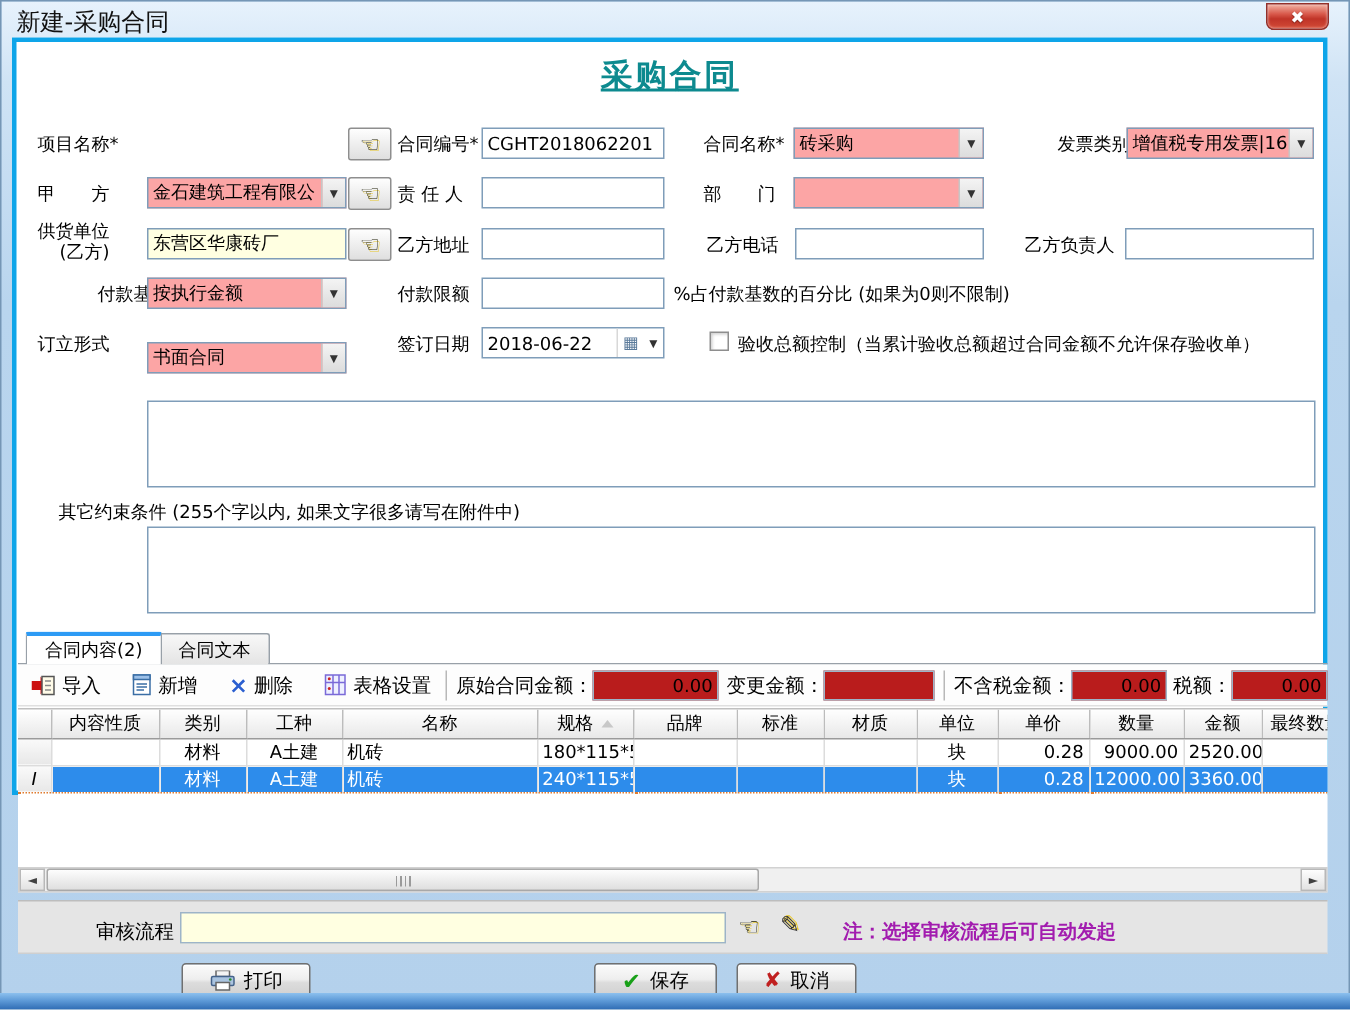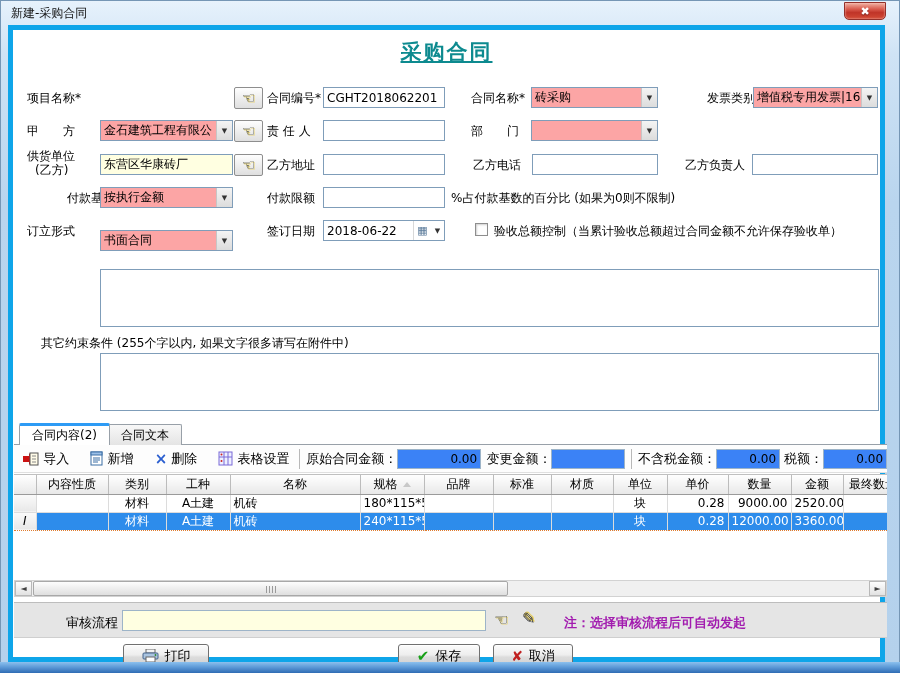--- a/index.html
+++ b/index.html
@@ -1,29 +1,29 @@
 <!DOCTYPE html>
 <html><head>
 <meta charset="utf-8">
 <style>
   * { margin:0; padding:0; box-sizing:border-box; }
   html,body { width:900px; height:673px; overflow:hidden; }
   body { font-family:"DejaVu Sans","Liberation Sans",sans-serif; font-size:12px; color:#000; position:relative; background:#b9d5ee; }
 
   
   .frame { position:absolute; inset:0; background:linear-gradient(180deg,#e7f2fc 0%,#cfe3f5 8%,#b9d5ee 30%,#b4d1ec 100%); border:1px solid #7596b5; }
-  .titlebar-text { position:absolute; left:10px; top:4px; font-size:12px; color:#111; }
+  .titlebar-text { position:absolute; left:10px; top:4px; font-size:16px; color:#111; }
   .close-btn { position:absolute; left:843px; top:1px; width:42px; height:18px; border:1px solid #93302a; border-radius:0 0 5px 5px;
     background:linear-gradient(180deg,#f0b0a2 0%,#d8584a 40%,#c03428 60%,#d24a36 100%); color:#fff; display:flex; align-items:center; justify-content:center;
     font-size:11px; font-weight:bold; text-shadow:0 1px 1px #7a1d16; box-shadow:inset 0 0 2px #ffd0c8; cursor:default; }
   .bottom-strip { position:absolute; left:0; top:662px; width:900px; height:11px; background:linear-gradient(180deg,#8cc0ee 0%,#5f9bd8 45%,#2f6cb4 100%); }
 
   
-  .panel { position:absolute; left:8px; top:25px; width:877px; height:637px; background:#fff; border:5px solid #0ea5e9; }
-  .lbl { position:absolute; white-space:nowrap; line-height:14px; }
+  .panel { position:absolute; left:8px; top:25px; width:877px; height:505px; background:#fff; border:3px solid #0ea5e9; }
+  .lbl { position:absolute; white-space:nowrap; line-height:14px;text-align:right; }
 
   .page-title { position:absolute; left:0; top:8px; width:100%; text-align:center; font-size:21px; font-weight:bold;
     color:#0d8a8f; text-decoration:underline; letter-spacing:2px; }
 
   .tb { position:absolute; height:21px; border:1px solid #7f9db9; background:#fff; font-family:inherit; font-size:12px; padding:0 3px; }
   .tb.yellow { background:#ffffe1; }
 
   .sel { position:absolute; height:21px; border:1px solid #7f9db9; background:#fca5a5; display:flex; align-items:center; padding-left:3px; overflow:hidden; cursor:default; }
   .sel .sel-text { white-space:nowrap; overflow:hidden; flex:1 1 auto; }
   .sel .arrow { flex:0 0 16px; height:100%; display:flex; align-items:center; justify-content:center;
@@ -44,21 +44,21 @@
   .tabline { position:absolute; left:1px; top:414px; width:873px; border-top:1px solid #98a0a8; }
   .tab { position:absolute; top:394px; height:21px; padding:0 12px; display:flex; align-items:center; font-size:12px;
     border:1px solid #98a0a8; border-bottom:none; background:linear-gradient(180deg,#f8f8f8,#e4e4e4); border-radius:2px 2px 0 0; cursor:default; }
   .tab.active { background:#fff; border-top:3px solid #2d9bf5; height:22px; top:393px; z-index:3; }
 
   
   .toolbar { position:absolute; left:1px; top:415px; width:873px; height:28px; background:#fdfdfd; display:flex; align-items:center; border-bottom:1px solid #e0e0e0; }
   .tbtn { display:inline-flex; align-items:center; gap:4px; font-size:13px; padding:2px 4px; cursor:default; white-space:nowrap; }
   .tsep { width:1px; height:20px; background:#b8b8b8; margin:0 6px; }
   .tlabel { font-size:13px; white-space:nowrap; }
-  .tfield { height:20px; border:1px solid #9db4c8; background:#3b82f6; font-family:inherit; font-size:12px; text-align:right; padding:0 3px; }
+  .tfield { height:20px; border:1px solid #9db4c8; background:#b91c1c; font-family:inherit; font-size:12px; text-align:right; padding:0 3px; }
   .x-blue { color:#2b5fd0; font-weight:bold; font-size:15px; line-height:12px; }
 
   
   .grid-wrap { position:absolute; left:1px; top:444px; width:873px; height:106px; background:#fff; overflow:hidden; border-top:1px solid #c0c0c0; }
   table.grid { border-collapse:collapse; table-layout:fixed; width:889px; }
   table.grid th { height:19px; background:linear-gradient(180deg,#ffffff,#e8e8e8); border-right:1px solid #bcbcbc; border-bottom:1px solid #9a9a9a;
     font-weight:normal; font-size:12px; text-align:center; white-space:nowrap; overflow:hidden; position:relative; }
   table.grid td { height:18px; border-right:1px solid #dcdcdc; border-bottom:1px solid #dcdcdc; font-size:12px; padding:0 3px; white-space:nowrap; overflow:hidden; }
   td.gutter, th.gutter { background:linear-gradient(180deg,#fafafa,#e8e8e8); border-right:1px solid #bcbcbc; border-bottom:1px solid #c4c4c4; text-align:center; }
   .ta-c { text-align:center; } .ta-r { text-align:right; } .ta-l { text-align:left; }

